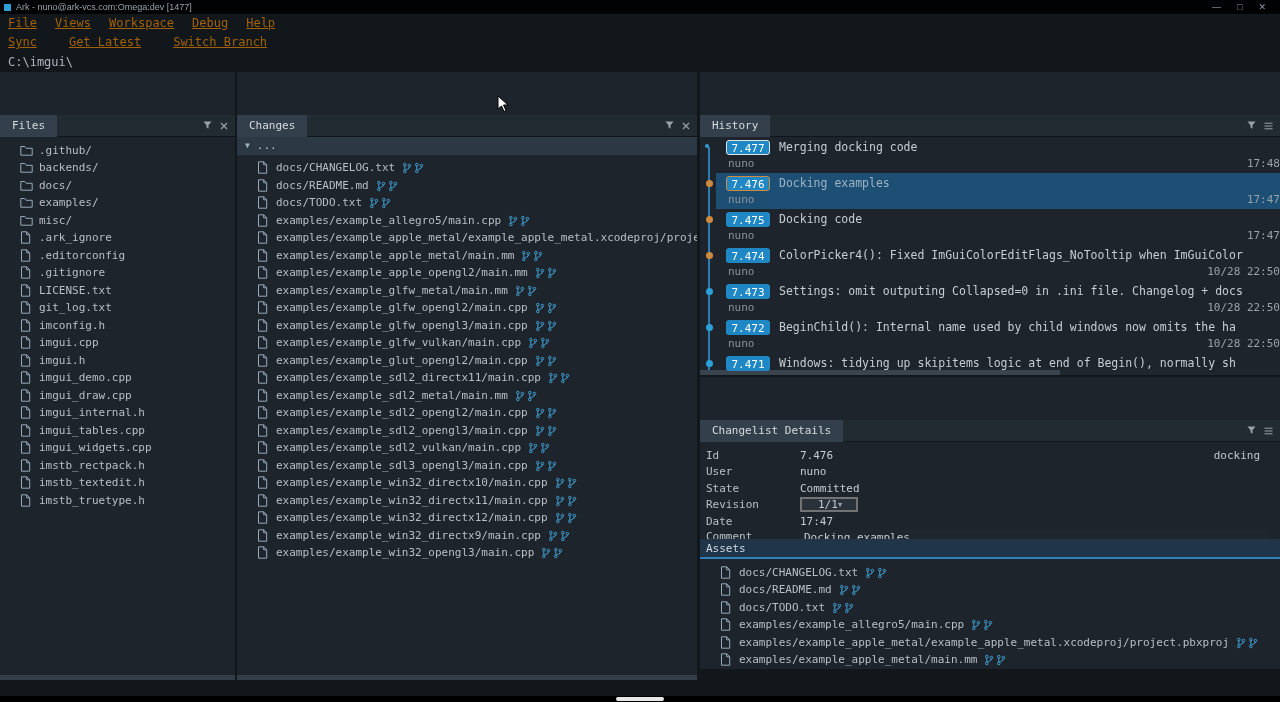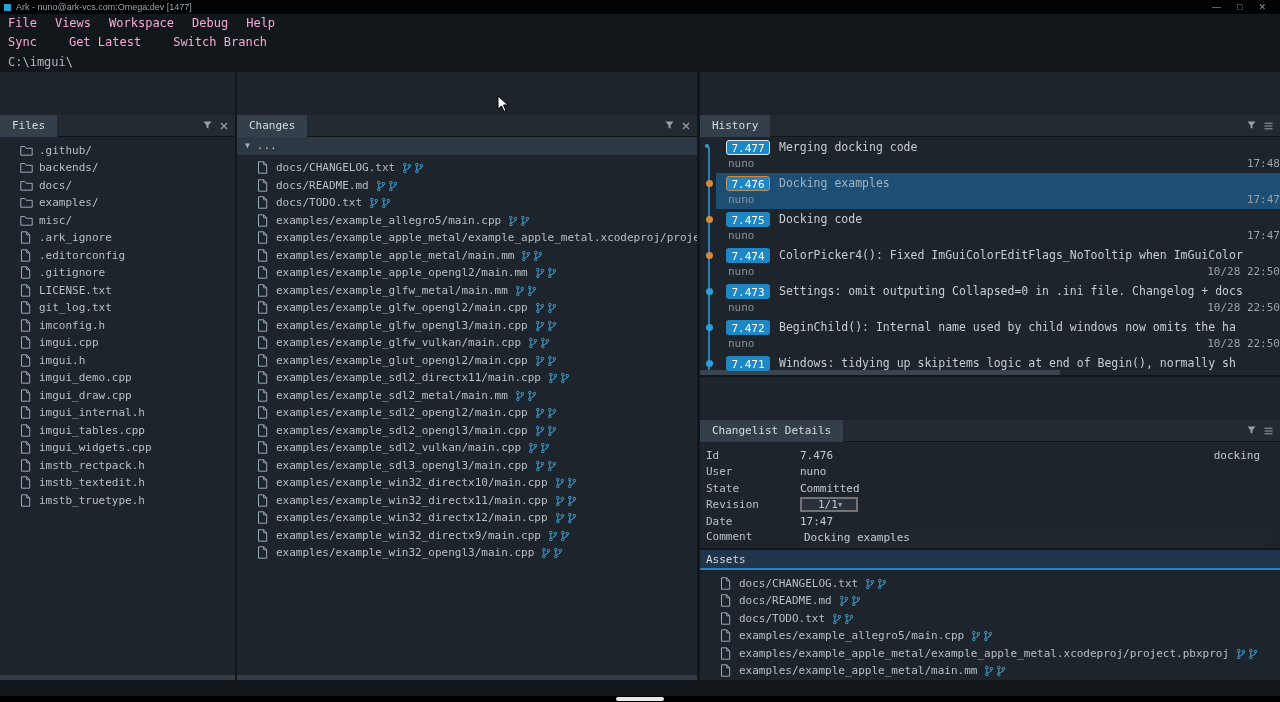--- a/index.html
+++ b/index.html
@@ -24,38 +24,38 @@
     font-size:9px;color:#9aa2a8;}
   .app-icon{width:7px;height:7px;background:var(--accent);margin-right:5px;flex:none;}
   .win-controls{margin-left:auto;display:flex;gap:16px;padding-right:14px;color:#8f969c;font-size:9px;}
   .win-controls span{cursor:default;line-height:14px;}
 
   
   .menubar{position:absolute;left:0;top:14px;width:1280px;height:18px;display:flex;gap:18px;
     align-items:center;padding-left:8px;}
   .toolbar{position:absolute;left:0;top:33px;width:1280px;height:18px;display:flex;gap:32px;
     align-items:center;padding-left:8px;}
-  .bar-item{font-size:12px;color:#f9a8d4;cursor:default;}
+  .bar-item{font-size:12px;color:#a16207;cursor:default;text-decoration:underline;}
   .pathbar{position:absolute;left:0;top:54px;width:1280px;height:16px;display:flex;align-items:center;
     padding-left:8px;font-size:12px;color:#aeb5bc;}
 
   
   .panel{position:absolute;background:var(--panel);overflow:hidden;}
   .panel-header{height:22px;background:var(--header);display:flex;align-items:center;
     border-bottom:1px solid #10151a;margin-top:43px;}
   .tab{background:var(--tab);color:#d6dbdf;font-size:11px;padding:0 12px;height:22px;
     line-height:22px;flex:none;}
   .hdr-icons{margin-left:auto;display:flex;gap:8px;align-items:center;padding-right:7px;}
   .hdr-icons .hicon{display:flex;align-items:center;cursor:default;}
 
   .files{left:0;top:72px;width:235px;height:608px;}
   .changes{left:237px;top:72px;width:460px;height:608px;}
   .history{left:700px;top:72px;width:580px;height:303px;}
   .details{left:700px;top:377px;width:580px;height:171px;}
-  .assets{left:700px;top:550px;width:580px;height:130px;}
+  .assets{left:700px;top:539px;width:580px;height:130px;}
 
   .list{padding-top:2px;overflow:hidden;}
   .row{height:17.5px;display:flex;align-items:flex-end;padding-left:20px;font-size:11px;
     color:var(--text);white-space:nowrap;overflow:hidden;}
   .row .icon{width:14px;height:13px;margin-right:5px;flex:none;display:flex;align-items:center;}
   .branch-icons{margin-left:7px;display:flex;gap:2px;flex:none;}
   .bicon{display:flex;align-items:center;}
 
   .changes-root{height:17.5px;background:#2c3844;display:flex;align-items:center;
     padding-left:8px;font-size:11px;color:#c3cad0;}

